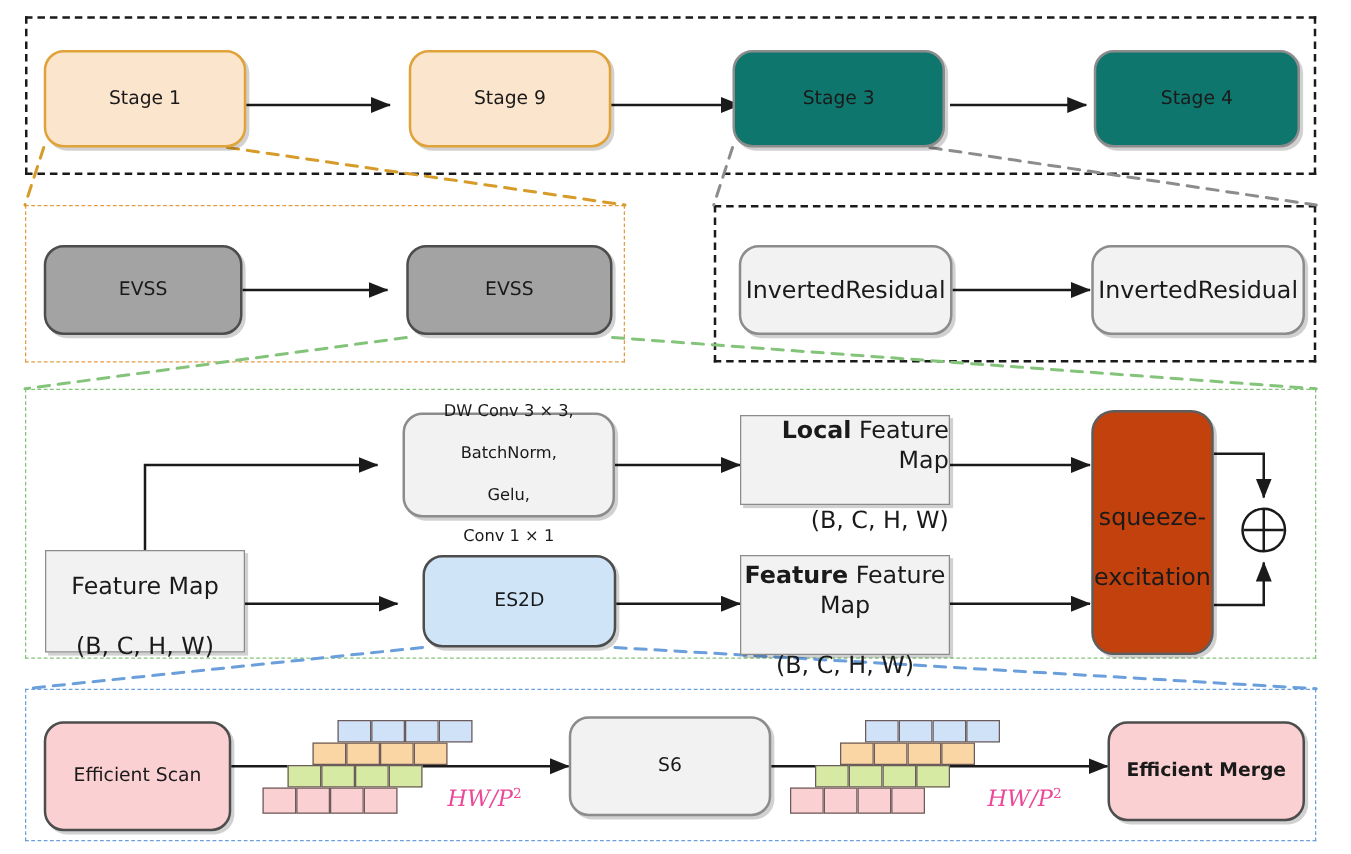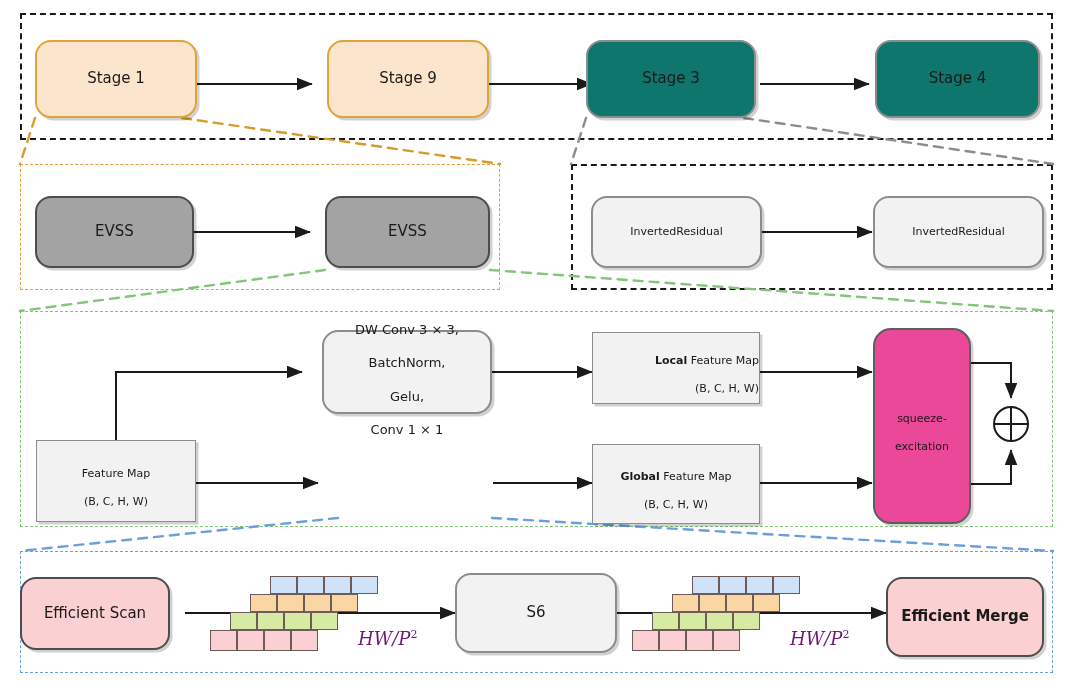--- a/index.html
+++ b/index.html
@@ -25,32 +25,32 @@
   }
   .node .lbl{display:block;width:100%;white-space:pre-line;}
 
   .n-stage-on{background:#fce5cd;border:2px solid #e0a33a;}
   .n-stage-off{background:#0f766e;border:2px solid #8c8c8c;}
   .n-evss{background:#a3a3a3;border:2px solid #4d4d4d;}
   .n-gray{background:#f2f2f2;border:2px solid #8c8c8c;}
   .n-graysharp{background:#f2f2f2;border:1.8px solid #8c8c8c;border-radius:0;}
   .n-es2d{background:#cfe4f7;border:2px solid #4d4d4d;}
   .n-pink{background:#fbd0d2;border:2px solid #4d4d4d;}
-  .n-se{background:#ec4899;border:2px solid #5e5e5e;border-radius:18px;}
+  .n-se{background:#c2410c;border:2px solid #5e5e5e;border-radius:18px;}
 
   .shadow{box-shadow:2.5px 2.5px 0 rgba(0,0,0,0.18);}
 
   .f15{font-size:15px;}
-  .f14{font-size:11px;}
+  .f14{font-size:19px;}
   .f13{font-size:13px;}
   .bold{font-weight:bold;}
 
   .mathlabel{
     position:absolute;font-family:"DejaVu Serif","Liberation Serif",serif;
-    font-style:italic;font-size:18px;color:#701a75;white-space:nowrap;
+    font-style:italic;font-size:18px;color:#ec4899;white-space:nowrap;
   }
   .mathlabel sup{font-size:11px;font-style:normal;}
 
   .grid-ill{position:absolute;}
   .cell{position:absolute;box-sizing:border-box;border:1.4px solid #6b5b5b;}
 </style>
 </head>
 <body>
 
 <div id="stage">
@@ -146,51 +146,54 @@
 
   <div class="node n-gray shadow f13" style="left:322px;top:330px;width:170px;height:84px;">
     <span class="lbl">
       <span>DW Conv 3 × 3,</span><br>
       <span>BatchNorm,</span><br>
       <span>Gelu,</span><br>
       <span>Conv 1 × 1</span>
     </span>
   </div>
 
+  <div class="node n-es2d shadow f15" style="left:338px;top:444px;width:155px;height:74px;">
+    <span class="lbl">ES2D</span>
+  </div>
 
   <div class="node n-graysharp shadow f14" style="left:592px;top:332px;width:168px;height:72px;text-align:right;">
     <span class="lbl">
       <span class="bold">Local</span><span> Feature Map</span><br>
       <span>(B, C, H, W)</span>
     </span>
   </div>
 
   <div class="node n-graysharp shadow f14" style="left:592px;top:444px;width:168px;height:80px;">
     <span class="lbl">
-      <span class="bold">Global</span><span> Feature Map</span><br>
+      <span class="bold">Feature</span><span> Feature Map</span><br>
       <span>(B, C, H, W)</span>
     </span>
   </div>
 
   <div class="node n-se shadow f14" style="left:873px;top:328px;width:98px;height:196px;">
     <span class="lbl">
       <span>squeeze-</span><br>
       <span>excitation</span>
     </span>
   </div>
 
   <div style="position:absolute;left:991px;top:404px;width:40px;height:40px;">
     <svg width="40" height="40" viewBox="0 0 40 40">
       <circle cx="20" cy="20" r="17" fill="#ffffff" stroke="#1a1a1a" stroke-width="2"></circle>
       <line x1="20" y1="4" x2="20" y2="36" stroke="#1a1a1a" stroke-width="2"></line>
       <line x1="4" y1="20" x2="36" y2="20" stroke="#1a1a1a" stroke-width="2"></line>
     </svg>
   </div>
 
-  <div class="node n-pink shadow f15" style="left:20px;top:577px;width:150px;height:73px;">
+  <div class="node n-pink shadow f15" style="left:35px;top:577px;width:150px;height:88px;">
     <span class="lbl">Efficient Scan</span>
   </div>
 
   <div class="node n-gray shadow f15" style="left:455px;top:573px;width:162px;height:80px;">
     <span class="lbl">S6</span>
   </div>
 
   <div class="node n-pink shadow f15" style="left:886px;top:577px;width:158px;height:80px;font-weight:bold;">
     <span class="lbl">Efficient Merge</span>
   </div>

